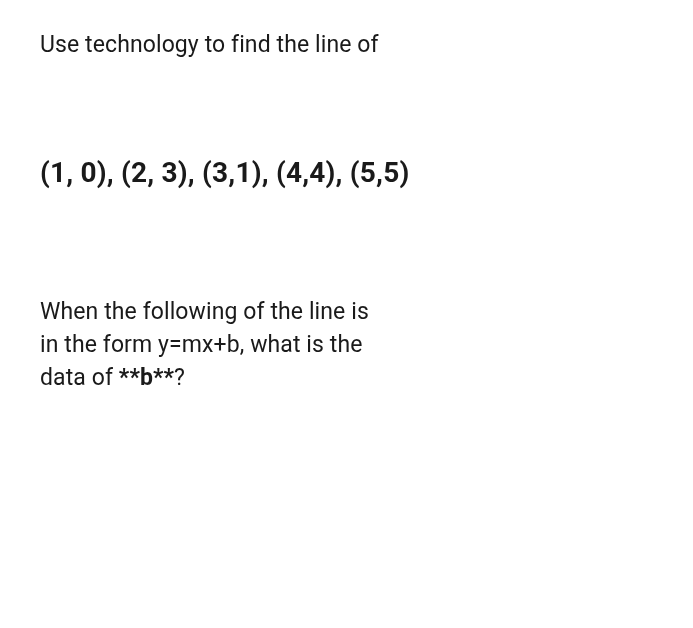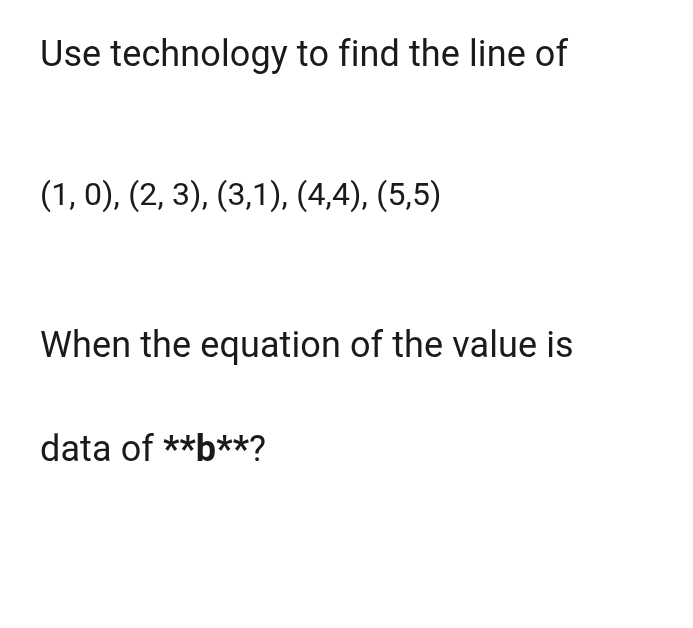--- a/index.html
+++ b/index.html
@@ -9,28 +9,28 @@
     }
     body {
       width: 693px;
       height: 628px;
       background: #ffffff;
       font-family: -apple-system, BlinkMacSystemFont, "Segoe UI", Roboto, "Helvetica Neue", Arial, sans-serif;
       color: #1a1a1a;
       padding: 28px 32px 28px 40px;
     }
     .paragraph {
-      font-size: 36px;
+      font-size: 23px;
       line-height: 1.45;
       font-weight: 400;
       letter-spacing: 0.1px;
     }
     .data-points {
-      font-size: 32px;
-      font-weight: 400;
+      font-size: 28px;
+      font-weight: 700;
       line-height: 1.4;
       letter-spacing: 0.2px;
     }
     .bold {
       font-weight: 700;
     }
     .gap-large {
       height: 92px;
     }
     .gap-large2 {
@@ -44,16 +44,16 @@
   <span>Use technology to find the line of</span><br>
 </div>
 
 <div class="gap-large"></div>
 
 <div class="data-points">(1, 0), (2, 3), (3,1), (4,4), (5,5)</div>
 
 <div class="gap-large2"></div>
 
 <div class="paragraph">
-  <span>When the equation of the value is</span><br>
-  <br>
+  <span>When the following of the line is</span><br>
+  <span>in the form y=mx+b, what is the</span><br>
   <span>data of </span><span class="bold">**b**</span><span>?</span>
 </div>
 
 </body></html>

